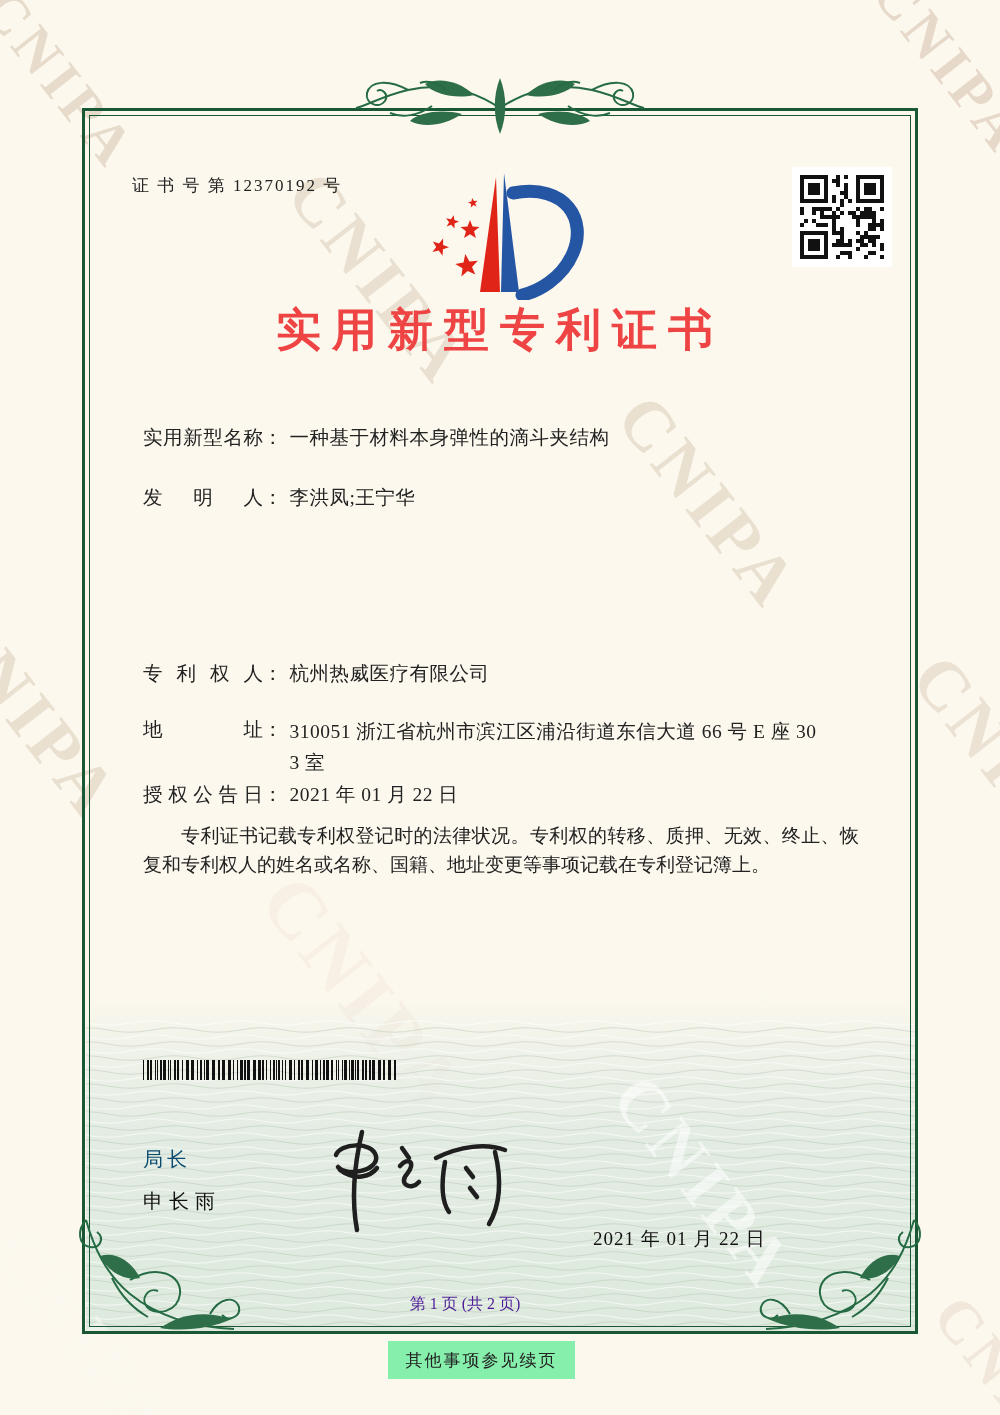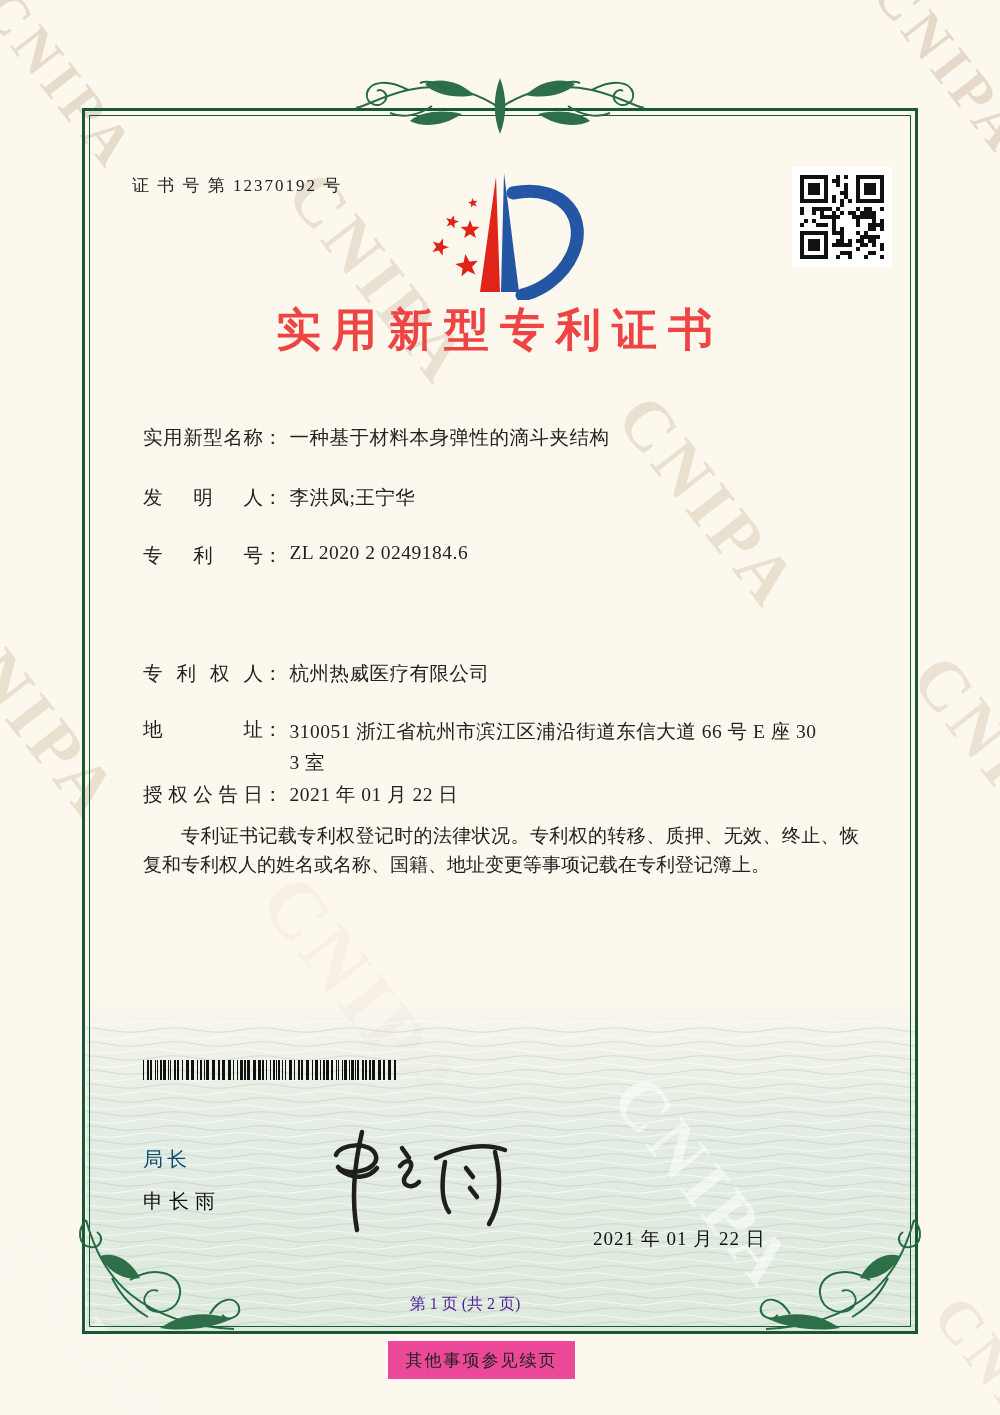--- a/index.html
+++ b/index.html
@@ -31,21 +31,21 @@
   .grant2{position:absolute;left:497px;top:0;}
   
   .paras{position:absolute;left:143px;top:822px;width:716px;font-size:19px;line-height:28.6px;
          text-align:justify;color:#222;}
   .paras p{margin:0;text-indent:2em;}
   
   .signer-title{position:absolute;left:143px;top:1146px;font-size:20px;letter-spacing:4px;color:#0c4a6e;}
   .signer-name{position:absolute;left:143px;top:1188px;font-size:20px;letter-spacing:6px;color:#111;text-align:center;}
   .issue-date{position:absolute;left:593px;top:1226px;font-size:19px;letter-spacing:1px;color:#111;}
   .page-info{position:absolute;left:340px;top:1294px;width:250px;text-align:center;font-size:16px;color:#4c1d95;}
-  .footer-band{position:absolute;left:388px;top:1341px;width:187px;height:38px;background:#ec4899;}
+  .footer-band{position:absolute;left:388px;top:1341px;width:187px;height:38px;background:#86efac;}
   .footer-note{position:absolute;left:0;top:8px;width:100%;text-align:center;font-size:17px;
                letter-spacing:2px;color:#222;}
   .qr-pad{position:absolute;left:792px;top:167px;width:100px;height:100px;background:#fff;}
   .ornament{stroke:#256b43;fill:none;stroke-width:2;}
   .ornament-fill{fill:#2e6f49;stroke:none;}
 </style>
 </head>
 <body>
 
 <div class="page">
@@ -286,24 +286,20 @@
   <div class="title">实用新型专利证书</div>
 
   <div class="field" style="top:424px;">
     <span class="flabel">实用新型名称</span><span class="fcolon">：</span>
     <span class="fvalue">一种基于材料本身弹性的滴斗夹结构</span>
   </div>
   <div class="field" style="top:484px;">
     <span class="flabel">发明人</span><span class="fcolon">：</span>
     <span class="fvalue">李洪凤;王宁华</span>
   </div>
-  <div class="field" style="top:542px;">
-    <span class="flabel">专利号</span><span class="fcolon">：</span>
-    <span class="fvalue">ZL 2020 2 0249184.6</span>
-  </div>
   <div class="field" style="top:660px;">
     <span class="flabel">专利权人</span><span class="fcolon">：</span>
     <span class="fvalue">杭州热威医疗有限公司</span>
   </div>
   <div class="field" style="top:716px;">
     <span class="flabel">地址</span><span class="fcolon">：</span>
     <span class="fvalue addr-val"><span>310051 浙江省杭州市滨江区浦沿街道东信大道 66 号 E 座 30</span><br>
       <span>3 室</span></span>
   </div>
   <div class="field" style="top:781px;width:760px;">

